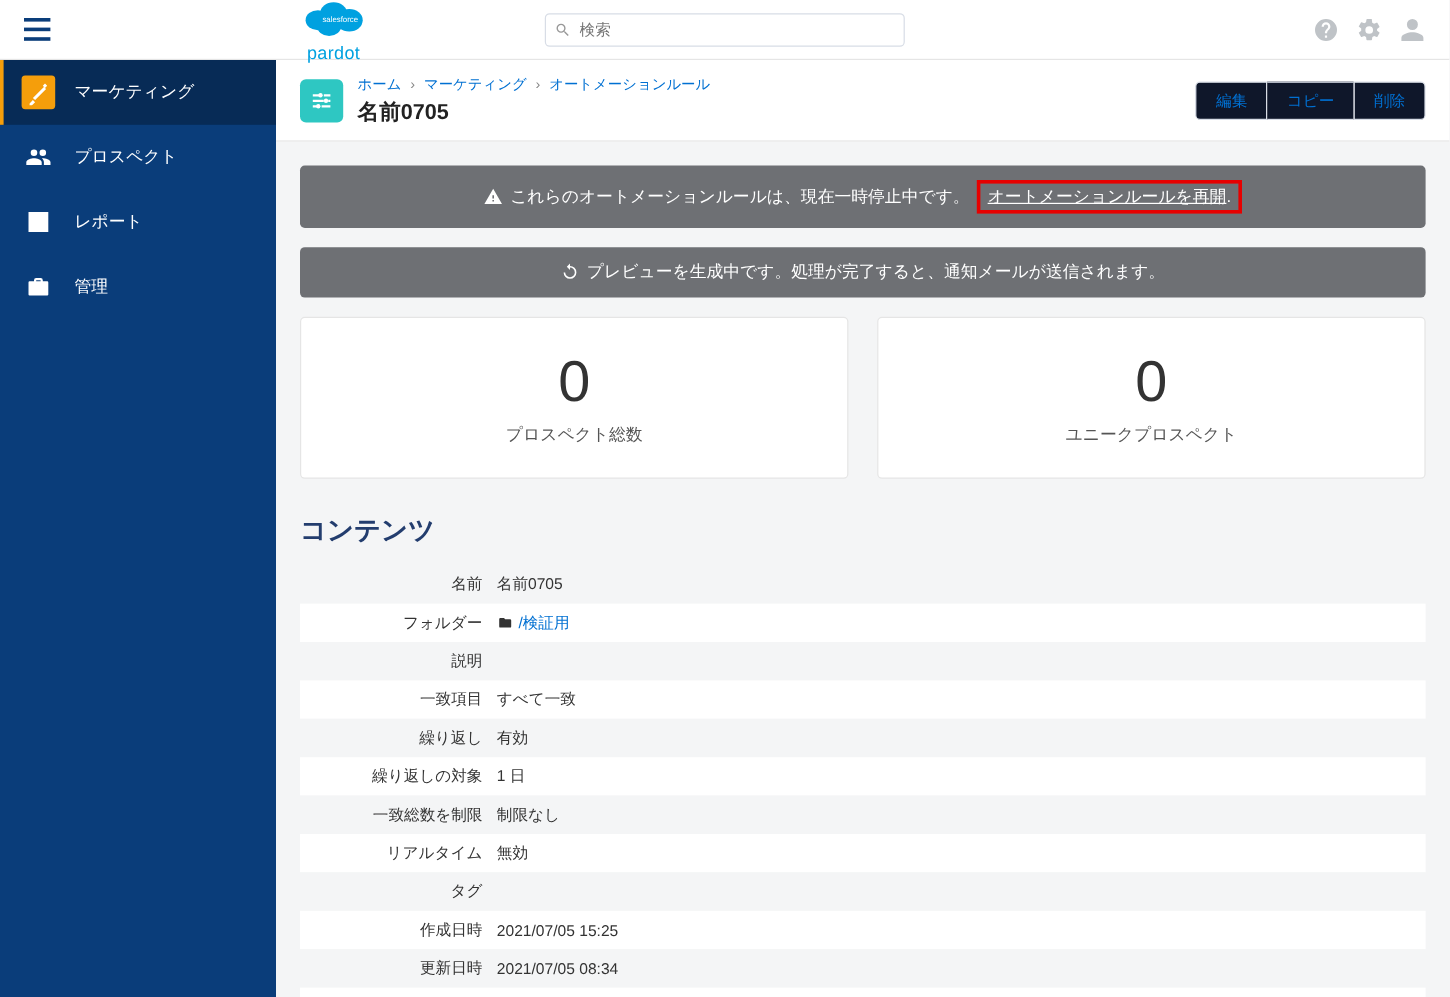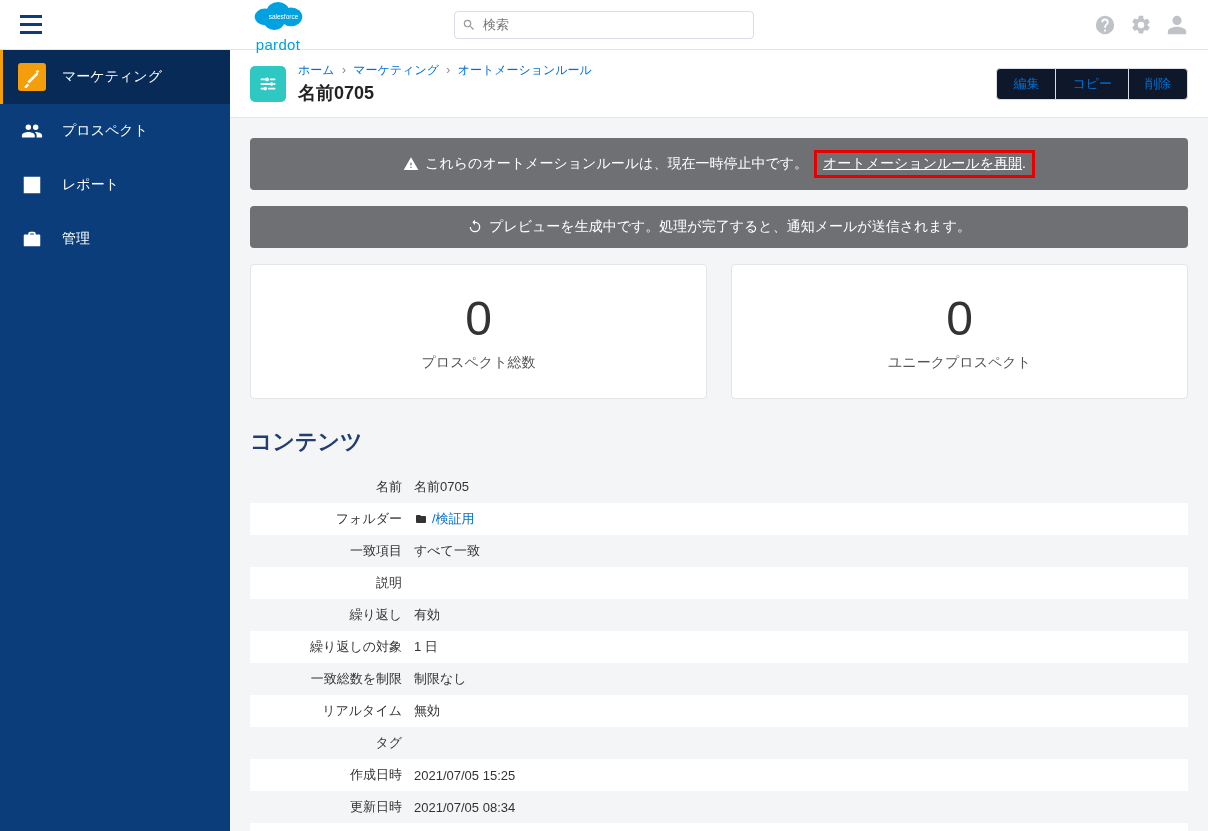--- a/index.html
+++ b/index.html
@@ -199,26 +199,26 @@
           <div class="detail-row">
             <div class="detail-label">フォルダー</div>
             <div class="detail-value">
               <svg class="folder-icon" viewBox="0 0 24 24">
                 <path d="M10 4H4a2 2 0 00-2 2v12a2 2 0 002 2h16a2 2 0 002-2V8a2 2 0 00-2-2h-8l-2-2z"></path>
               </svg>
               <a>/検証用</a>
             </div>
           </div>
           <div class="detail-row">
+            <div class="detail-label">説明</div>
+            <div class="detail-value"></div>
+          </div>
+          <div class="detail-row">
             <div class="detail-label">一致項目</div>
             <div class="detail-value">すべて一致</div>
-          </div>
-          <div class="detail-row">
-            <div class="detail-label">説明</div>
-            <div class="detail-value"></div>
           </div>
           <div class="detail-row">
             <div class="detail-label">繰り返し</div>
             <div class="detail-value">有効</div>
           </div>
           <div class="detail-row">
             <div class="detail-label">繰り返しの対象</div>
             <div class="detail-value">1 日</div>
           </div>
           <div class="detail-row">

